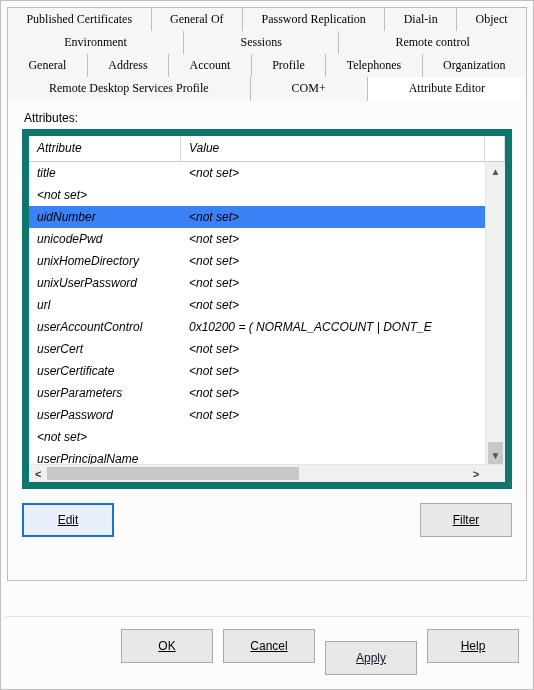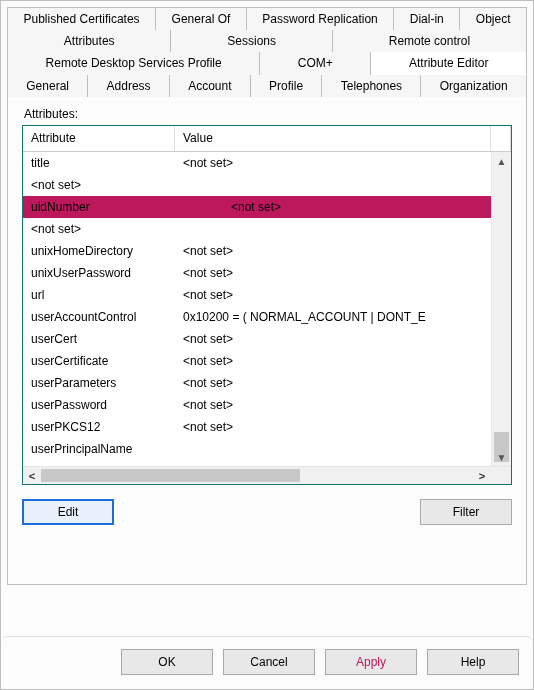--- a/index.html
+++ b/index.html
@@ -17,20 +17,21 @@
     background: #fcfcfc;
     display: flex;
     flex-direction: column;
   }
   .tabs-area {
     padding: 6px 6px 0 6px;
   }
   .tab-row {
     display: flex;
     width: 100%;
+    font-family: Liberation Serif, serif;
   }
   .tab {
     border: 1px solid #bdbdbd;
     border-bottom: none;
     background: #f6f6f6;
     text-align: center;
     padding: 4px 0 4px 0;
     flex: 1 1 auto;
     cursor: default;
     font-size: 12px;
@@ -52,26 +53,27 @@
     flex: 1 1 auto;
     background: #fcfcfc;
     padding: 10px 14px 14px 14px;
     display: flex;
     flex-direction: column;
   }
   .attr-label {
     margin: 0 0 4px 2px;
   }
   .listview {
-    border: 1px solid #0f766e;
+    border: 7px solid #0f766e;
     background: #fff;
     height: 360px;
     position: relative;
     display: flex;
     flex-direction: column;
+    font-style: italic;
   }
   .lv-header {
     display: flex;
     border-bottom: 1px solid #ccc;
     background: #fff;
     height: 26px;
     flex: 0 0 auto;
   }
   .lv-header .col {
     border-right: 1px solid #ddd;
@@ -90,21 +92,21 @@
   }
   .lv-body {
     flex: 1 1 auto;
     overflow: hidden;
   }
   .row {
     display: flex;
     height: 22px;
     align-items: center;
   }
-  .row.selected { background: #be185d; gap: 48px; }
+  .row.selected { background: #3b82f6; }
   .row .c1 { width: 152px; flex:0 0 auto; padding-left: 8px; white-space: nowrap; overflow: hidden;}
   .row .c2 { flex:1 1 auto; padding-left: 8px; white-space: nowrap; overflow: hidden;}
   .vscroll {
     width: 20px; flex:0 0 auto;
     background: #f0f0f0;
     border-left: 1px solid #e6e6e6;
     position: relative;
   }
   .vscroll .arrow {
     height: 18px;
@@ -138,28 +140,29 @@
   .hscroll .corner { width:20px; }
   .btn-row {
     display:flex; justify-content:space-between;
     margin-top: 14px;
   }
   button.win {
     font: inherit;
     background:#e8e8e8;
     border:1px solid #a9a9a9;
     padding: 4px 0;
-    width: 92px; height:26px;
+    width: 92px; height:34px;
     cursor: default;
+    text-decoration: underline;
   }
   button.win.primary {
     border: 2px solid #1a6fd6;
     background:#e8f0fc;
   }
-  button.win:disabled { color:#be185d; }
+  button.win:disabled { color:#0f172a;margin-top:12px; }
   .dialog-buttons {
     border-top: 1px solid #e0e0e0;
     padding: 12px 14px 14px 0;
     display:flex;
     justify-content:flex-end;
     gap: 10px;
     background:#fcfcfc;
     border-radius:7px;
   }
 </style>
@@ -170,37 +173,37 @@
 
   <div class="tabs-area">
     <div class="tab-row" id="tabrow1">
         <div class="tab">Published Certificates</div>
         <div class="tab">General Of</div>
         <div class="tab">Password Replication</div>
         <div class="tab">Dial-in</div>
         <div class="tab">Object</div>
       </div>
     <div class="tab-row" id="tabrow2">
-        <div class="tab">Attributes</div>
+        <div class="tab">Environment</div>
         <div class="tab">Sessions</div>
         <div class="tab">Remote control</div>
-      </div>
-    <div class="tab-row" id="tabrow4">
-        <div class="tab">Remote Desktop Services Profile</div>
-        <div class="tab">COM+</div>
-        <div class="tab active">Attribute Editor</div>
       </div>
     <div class="tab-row" id="tabrow3">
         <div class="tab">General</div>
         <div class="tab">Address</div>
         <div class="tab">Account</div>
         <div class="tab">Profile</div>
         <div class="tab">Telephones</div>
         <div class="tab">Organization</div>
       </div>
+    <div class="tab-row" id="tabrow4">
+        <div class="tab">Remote Desktop Services Profile</div>
+        <div class="tab">COM+</div>
+        <div class="tab active">Attribute Editor</div>
+      </div>
   </div>
 
   <div class="tab-panel">
     <div class="attr-label">Attributes:</div>
 
     <div class="listview">
       <div class="lv-header">
         <div class="col col-attr">Attribute</div>
         <div class="col col-val">Value</div>
         <div class="col col-scroll"></div>
@@ -212,20 +215,21 @@
               <div class="c2">&lt;not set&gt;</div>
             </div>
             <div class="row">
               <div class="c2">&lt;not set&gt;</div>
             </div>
             <div class="row selected">
               <div class="c1">uidNumber</div>
               <div class="c2">&lt;not set&gt;</div>
             </div>
             <div class="row">
+              <div class="c1">unicodePwd</div>
               <div class="c2">&lt;not set&gt;</div>
             </div>
             <div class="row">
               <div class="c1">unixHomeDirectory</div>
               <div class="c2">&lt;not set&gt;</div>
             </div>
             <div class="row">
               <div class="c1">unixUserPassword</div>
               <div class="c2">&lt;not set&gt;</div>
             </div>
@@ -247,21 +251,20 @@
             </div>
             <div class="row">
               <div class="c1">userParameters</div>
               <div class="c2">&lt;not set&gt;</div>
             </div>
             <div class="row">
               <div class="c1">userPassword</div>
               <div class="c2">&lt;not set&gt;</div>
             </div>
             <div class="row">
-              <div class="c1">userPKCS12</div>
               <div class="c2">&lt;not set&gt;</div>
             </div>
             <div class="row">
               <div class="c1">userPrincipalName</div>
               <div class="c2"></div>
             </div>
           </div>
         <div class="vscroll">
           <div class="arrow">▲</div>
           <div class="thumb"></div>

